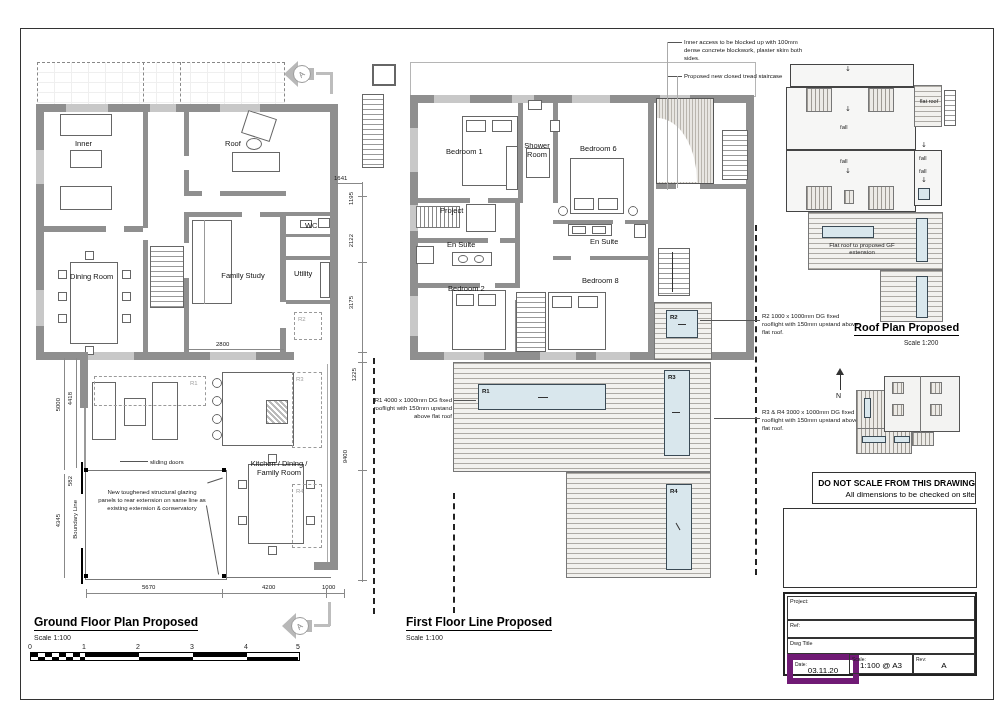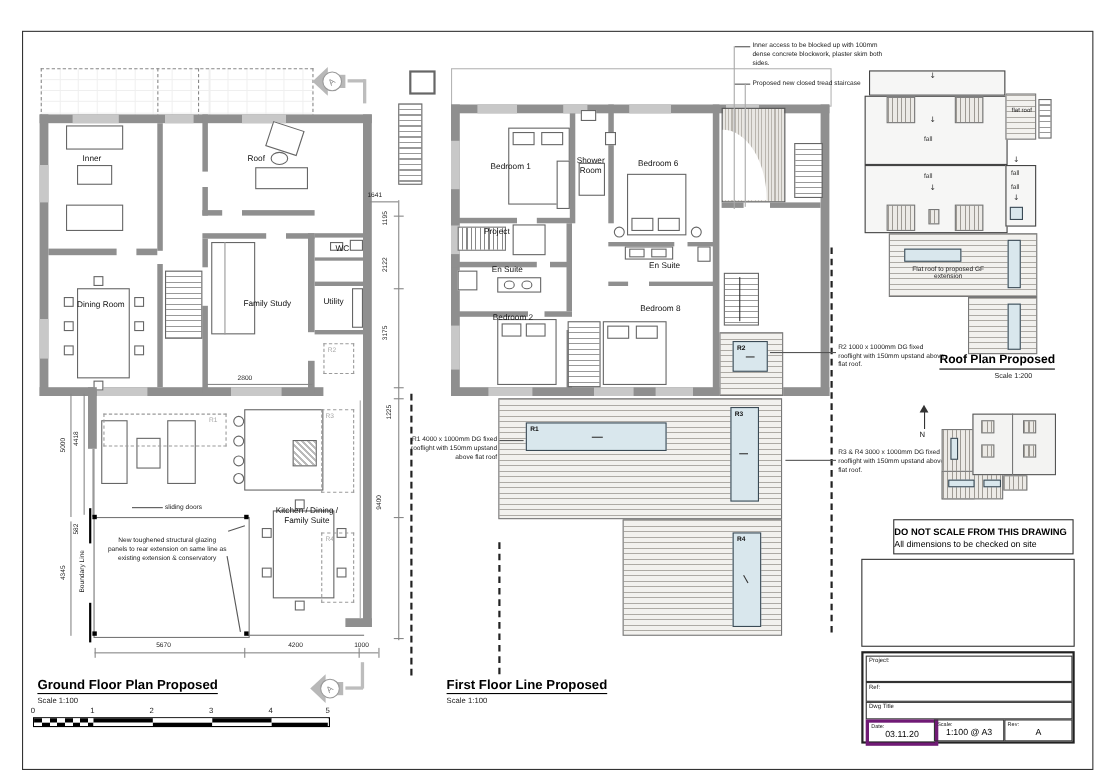--- a/index.html
+++ b/index.html
@@ -131,21 +131,21 @@
   <div class="gdash" style="left:296px;top:488px">R4</div>
   <div class="dash" style="left:294px;top:312px;width:28px;height:28px"></div>
   <div class="gdash" style="left:298px;top:316px">R2</div>
 
   <div class="lbl" style="left:75px;top:140px">Inner</div>
   <div class="lbl" style="left:225px;top:140px">Roof</div>
   <div class="lbl" style="left:70px;top:273px">Dining Room</div>
   <div class="lblc" style="left:218px;top:272px;width:50px">Family Study</div>
   <div class="lbl" style="left:305px;top:222px">WC</div>
   <div class="lbl" style="left:294px;top:270px">Utility</div>
-  <div class="lblc" style="left:243px;top:460px;width:72px">Kitchen / Dining / Family Suite</div>
+  <div class="lblc" style="left:243px;top:460px;width:72px">Kitchen / Dining / Family Room</div>
 
   <div class="ann" style="left:150px;top:458px">sliding doors</div>
   <div class="ln" style="left:120px;top:461px;width:28px;height:1px"></div>
   <div class="ann" style="left:98px;top:488px;width:108px;text-align:center">New toughened structural glazing panels to rear extension on same line as existing extension &amp; conservatory</div>
   <div class="ln" style="left:207px;top:480px;width:16px;height:1px;transform:rotate(-18deg)"></div>
   <div class="ln" style="left:212px;top:505px;width:1px;height:70px;transform:rotate(-10deg)"></div>
   <div class="vdim" style="left:72px;top:500px">Boundary Line</div>
   <div class="a" style="left:81px;top:462px;width:2px;height:32px;background:#000"></div>
   <div class="a" style="left:81px;top:548px;width:2px;height:36px;background:#000"></div>
 
@@ -379,36 +379,36 @@
   <div class="ln" style="left:920px;top:376px;width:1px;height:56px;background:#777"></div>
   <div class="hv" style="left:892px;top:382px;width:12px;height:12px"></div>
   <div class="hv" style="left:930px;top:382px;width:12px;height:12px"></div>
   <div class="hv" style="left:892px;top:404px;width:12px;height:12px"></div>
   <div class="hv" style="left:930px;top:404px;width:12px;height:12px"></div>
   <div class="blue" style="left:864px;top:398px;width:7px;height:20px"></div>
   <div class="blue" style="left:862px;top:436px;width:24px;height:7px"></div>
   <div class="blue" style="left:894px;top:436px;width:16px;height:7px"></div>
   <div class="hv" style="left:912px;top:432px;width:22px;height:14px"></div>
 
-  <div class="box" style="left:812px;top:472px;width:164px;height:32px;border-width:1.5px;display:flex;flex-direction:column;align-items:flex-start;justify-content:center">
+  <div class="box" style="left:812px;top:472px;width:164px;height:32px;border-width:1.5px;display:flex;flex-direction:column;align-items:flex-end;justify-content:center">
     <div style="font:bold 8.5px 'Liberation Sans',sans-serif;color:#000">DO NOT SCALE FROM THIS DRAWING</div>
     <div style="font:8px 'Liberation Sans',sans-serif;color:#000;margin-top:2px">All dimensions to be checked on site</div>
   </div>
   <div class="box" style="left:783px;top:508px;width:194px;height:80px"></div>
   <div class="a" style="left:783px;top:592px;width:194px;height:84px;border:2px solid #222;box-sizing:border-box;background:#fff">
     <div class="a" style="left:2px;top:2px;width:186px;height:22px;border:1px solid #333">
       <span style="position:absolute;left:2px;top:1px;font:5.5px 'Liberation Sans',sans-serif;color:#222">Project:</span>
     </div>
     <div class="a" style="left:2px;top:26px;width:186px;height:16px;border:1px solid #333">
       <span style="position:absolute;left:2px;top:1px;font:5.5px 'Liberation Sans',sans-serif;color:#222">Ref:</span>
     </div>
     <div class="a" style="left:2px;top:44px;width:186px;height:14px;border:1px solid #333">
       <span style="position:absolute;left:2px;top:1px;font:5.5px 'Liberation Sans',sans-serif;color:#222">Dwg Title</span>
     </div>
-    <div class="a" style="left:2px;top:60px;width:60px;height:18px;border:3px solid #701a75">
+    <div class="a" style="left:2px;top:60px;width:60px;height:18px;border:6px solid #701a75">
       <span style="position:absolute;left:2px;top:1px;font:5px 'Liberation Sans',sans-serif;color:#222">Date:</span>
       <span style="position:absolute;left:0;top:6px;width:100%;text-align:center;font:8px 'Liberation Sans',sans-serif;color:#000">03.11.20</span>
     </div>
     <div class="a" style="left:64px;top:60px;width:62px;height:18px;border:1px solid #333">
       <span style="position:absolute;left:2px;top:1px;font:5px 'Liberation Sans',sans-serif;color:#222">Scale:</span>
       <span style="position:absolute;left:0;top:6px;width:100%;text-align:center;font:8px 'Liberation Sans',sans-serif;color:#000">1:100 @ A3</span>
     </div>
     <div class="a" style="left:128px;top:60px;width:60px;height:18px;border:1px solid #333">
       <span style="position:absolute;left:2px;top:1px;font:5px 'Liberation Sans',sans-serif;color:#222">Rev:</span>
       <span style="position:absolute;left:0;top:6px;width:100%;text-align:center;font:8px 'Liberation Sans',sans-serif;color:#000">A</span>

